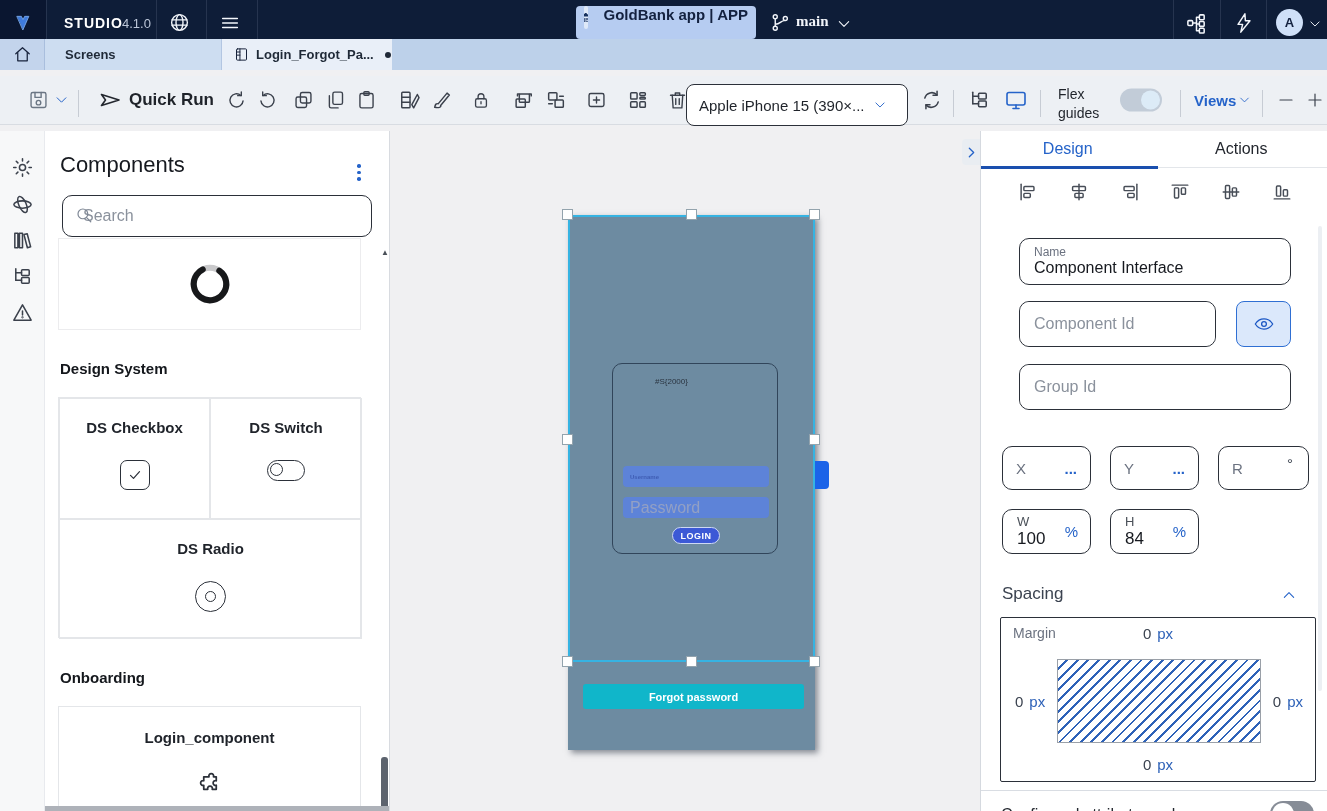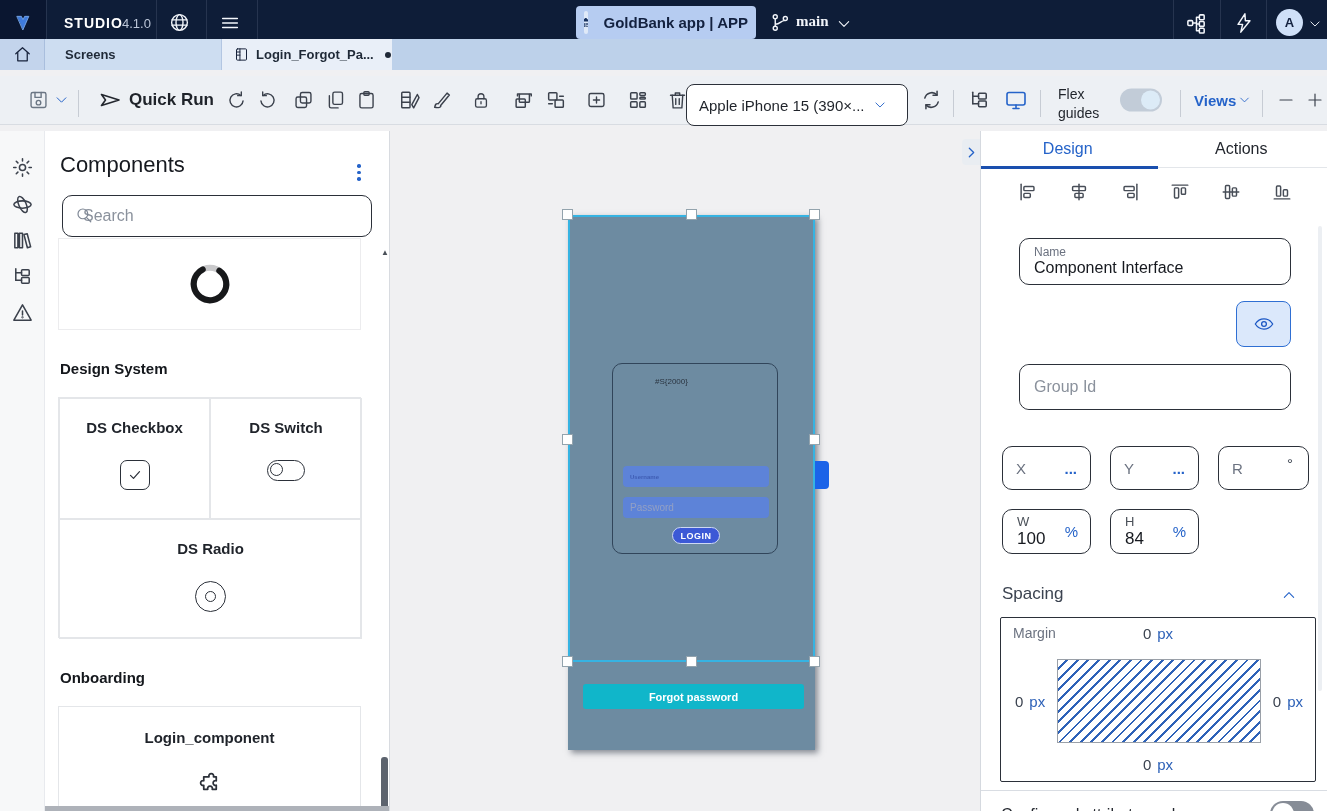--- a/index.html
+++ b/index.html
@@ -14,21 +14,21 @@
 
   
   .topbar { position:absolute; left:0; top:0; width:1327px; height:45px; background:#0e1d38; }
   .topbar .sep { position:absolute; top:0; width:1px; height:45px; background:#26344f; }
   .logo-tile { position:absolute; left:0; top:0; width:46px; height:45px; background:#0a1630;
     display:flex; align-items:center; justify-content:center; }
   .brand { position:absolute; left:64px; top:15px; color:#fff; font-size:14px; font-weight:bold; letter-spacing:1px; }
   .version { position:absolute; left:122px; top:16px; color:#bcc6d8; font-size:13px; }
   .tb-ic { position:absolute; top:12px; }
   .app-badge { position:absolute; left:576px; top:6px; width:180px; height:33px; background:#b6ccf1;
-    border-radius:4px; display:flex; align-items:center; padding:0 8px; gap:16px; }
+    border-radius:4px; display:flex; padding:0 8px; gap:16px; }
   .mini-logo { width:30px; height:23px; background:#dfe9f8; border-radius:3px; display:flex; flex-direction:column;
     align-items:center; justify-content:center; overflow:hidden; }
   .mini-logo .crown { width:10px; height:4px; background:#16305e; clip-path:polygon(0 100%,0 30%,25% 60%,50% 0,75% 60%,100% 30%,100% 100%); }
   .mini-logo .t { font-size:5px; color:#16305e; font-weight:bold; }
   .app-badge .lbl { color:#13213f; font-size:15px; font-weight:600; white-space:nowrap; }
   .branch-lbl { position:absolute; left:796px; top:13px; color:#f2f5fa; font-size:15px; font-weight:600;font-family:Liberation Serif, serif; }
   .avatar { position:absolute; left:1276px; top:9px; width:27px; height:27px; border-radius:50%;
     background:#cfe0f8; color:#13213f; font-size:13px; font-weight:bold;
     display:flex; align-items:center; justify-content:center; }
 
@@ -102,21 +102,21 @@
   
   .canvas { position:absolute; left:390px; top:131px; width:590px; height:680px; background:#f0f0f2; overflow:hidden; }
   .phone { position:absolute; left:178px; top:84px; width:247px; height:535px; background:#6d8ba1;
     box-shadow:3px 3px 6px rgba(30,40,55,.5); }
   .login-card { position:absolute; left:44px; top:148px; width:166px; height:191px;
     border:1px solid #31455a; border-radius:10px; }
   .screen-token { position:absolute; left:42px; top:13px; font-size:8px; color:#2a3440; }
   .m-input { position:absolute; left:10px; width:146px; height:21px; background:#5d83d8; border-radius:4px;
     display:flex; align-items:center; padding-left:7px; }
   .m-user { top:102px; } .m-user span { font-size:6px; color:#3f5db4; font-weight:bold; }
-  .m-pass { top:133px; } .m-pass span { font-size:10px; color:#93a0c4; }
+  .m-pass { top:133px; } .m-pass span { font-size:16px; color:#93a0c4; }
   .m-login { position:absolute; left:59px; top:163px; width:48px; height:17px; background:#3c59d6;
     border:1px solid #cdd8f4; border-radius:9px; color:#fff; font-size:9px; font-weight:bold;
     letter-spacing:.5px; display:flex; align-items:center; justify-content:center; }
   .selection { position:absolute; left:0; top:0; width:247px; height:447px; border:2px solid #36b3e2; }
   .hdl { position:absolute; width:11px; height:11px; background:#fff; border:1px solid #93a3ad; }
   .side-tab { position:absolute; right:-14px; top:246px; width:14px; height:28px; background:#1b63e8;
     border-radius:0 4px 4px 0; }
   .forgot-btn { position:absolute; left:15px; top:469px; width:221px; height:25px; background:#10b6ca;
     border-radius:3px; color:#fff; font-size:11px; font-weight:bold;
     display:flex; align-items:center; justify-content:center; }
@@ -531,20 +531,23 @@
           <rect x="6" y="5.5" width="4.5" height="11" rx="1"></rect>
           <rect x="13.5" y="9.5" width="4.5" height="7" rx="1"></rect>
       </svg>
     </div>
 
     <div class="field" style="left:38px;top:107px;width:272px;height:47px;">
       <span class="flabel">Name</span>
       <span class="fvalue">Component Interface</span>
     </div>
 
+    <div class="field" style="left:38px;top:170px;width:197px;height:46px;">
+      <input type="text" placeholder="Component Id" style="">
+    </div>
     <div class="eye-btn">
       <svg class="ic" style="width:22px;height:22px;stroke:#1b57c4;stroke-width:1.4;" viewBox="0 0 24 24">
         <path d="M2.5 12S6 6.5 12 6.5 21.5 12 21.5 12 18 17.5 12 17.5 2.5 12 2.5 12z"></path>
           <circle cx="12" cy="12" r="2.6"></circle>
       </svg>
     </div>
 
     <div class="field" style="left:38px;top:233px;width:272px;height:46px;">
       <input type="text" placeholder="Group Id" style="">
     </div>

